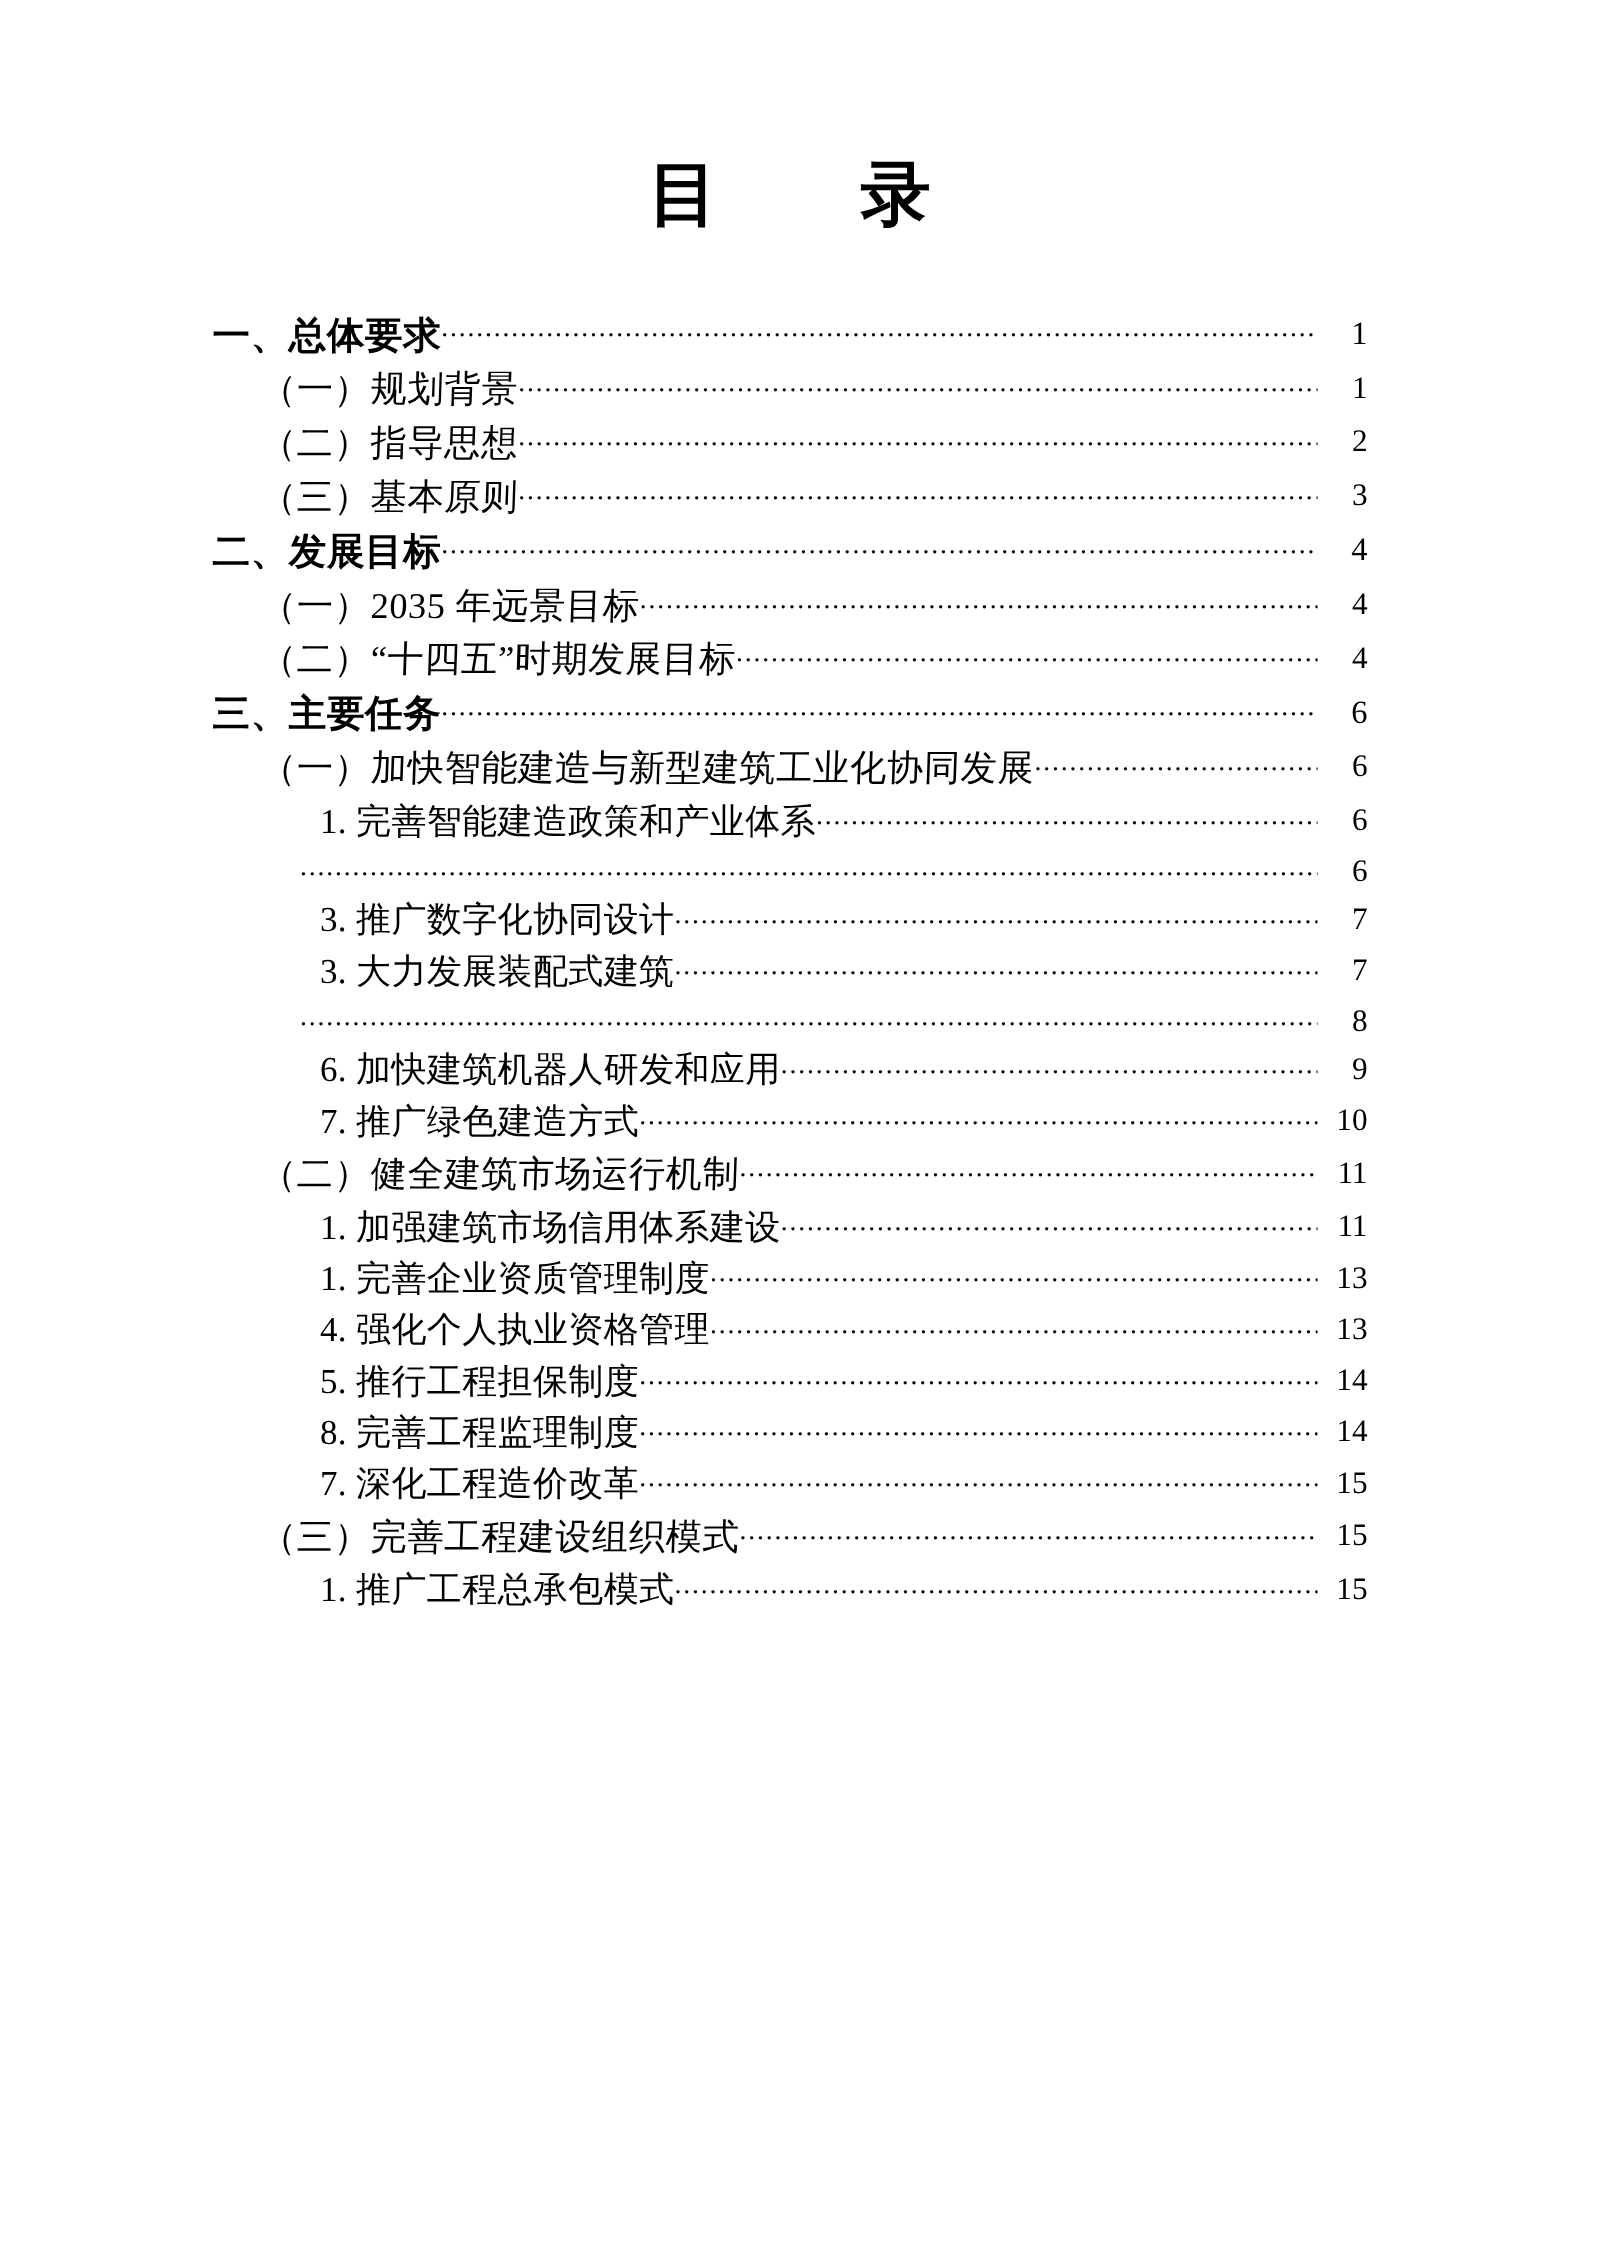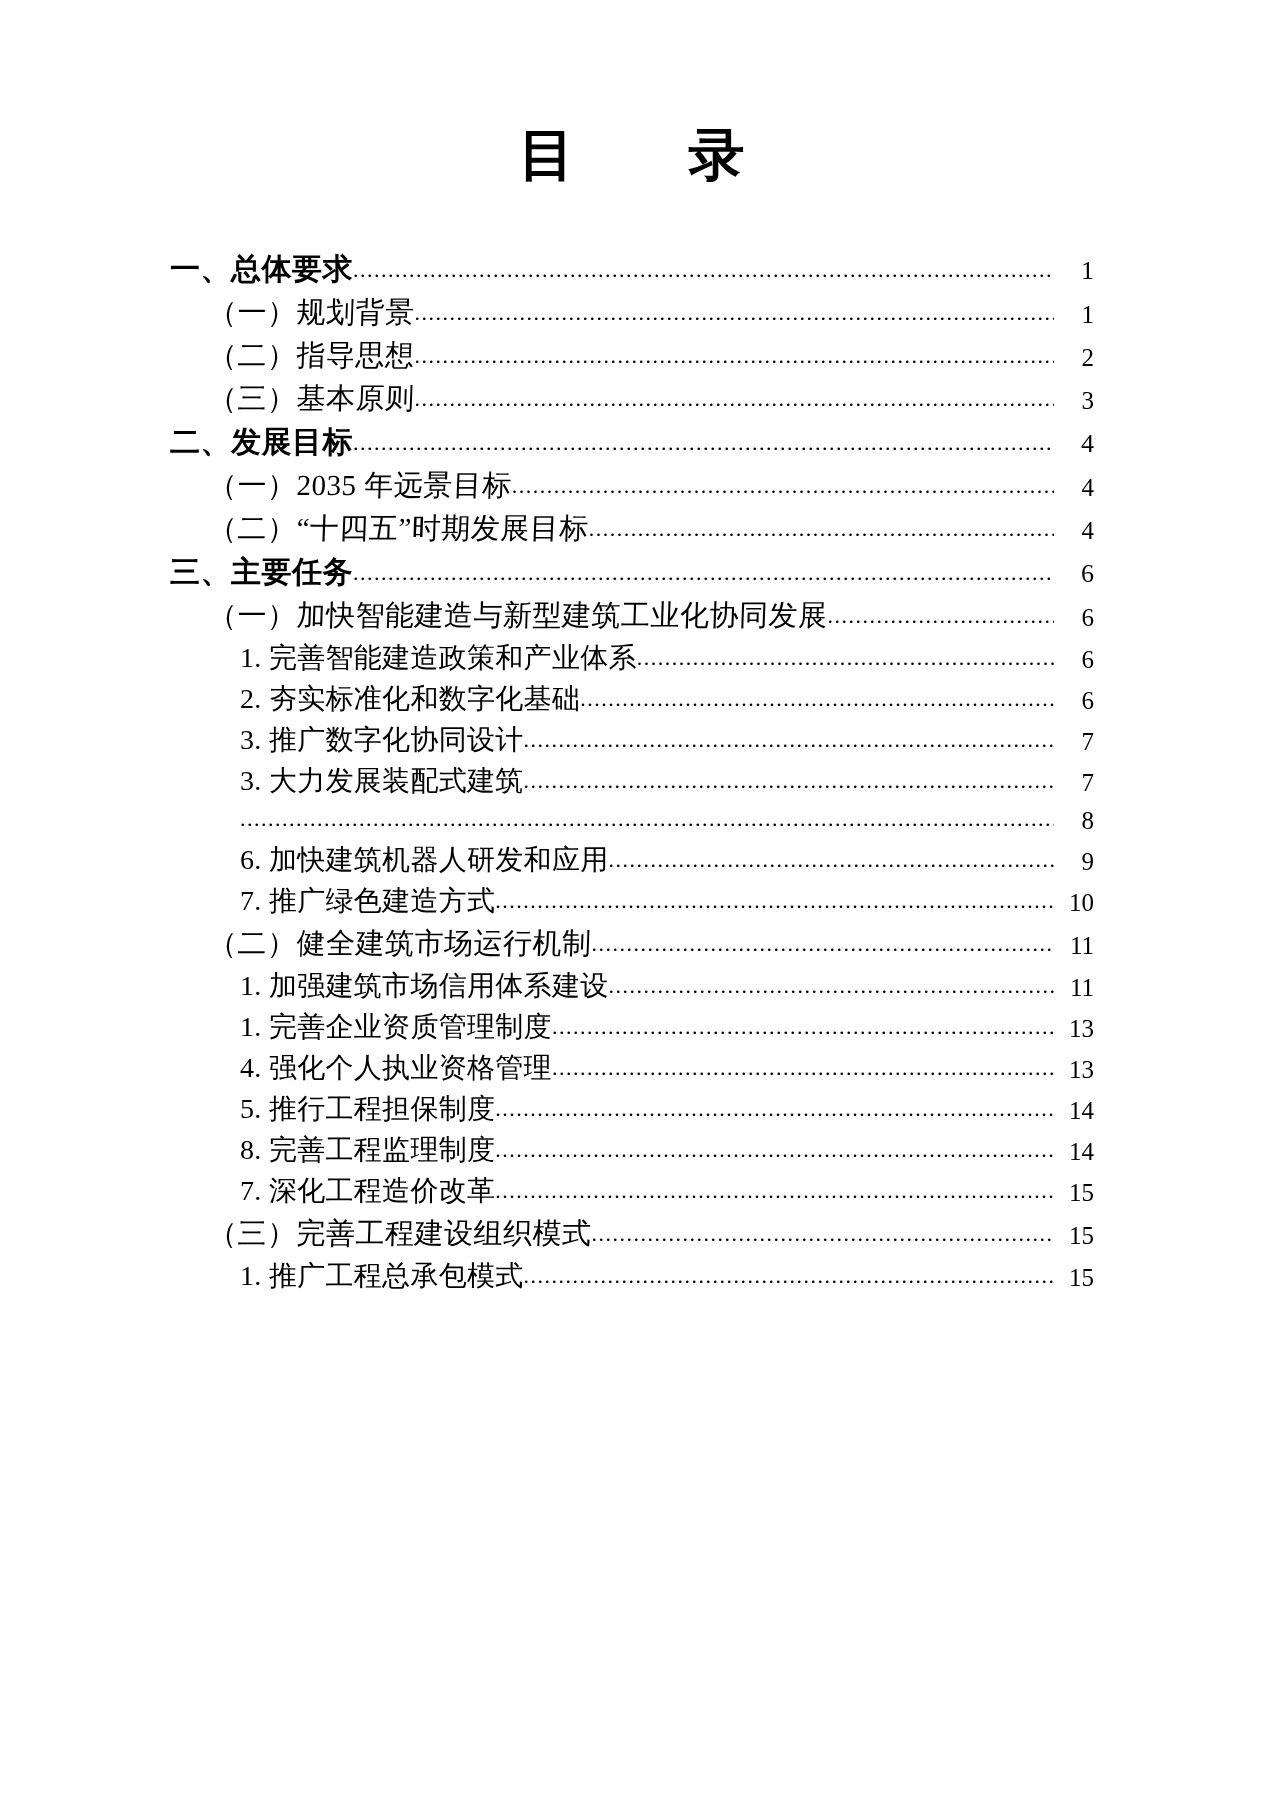--- a/index.html
+++ b/index.html
@@ -43,21 +43,21 @@
   
   .toc-list {
     margin: 0;
     padding: 0;
     list-style: none;
     padding-top: 50px;
   }
 
   .toc-row {
     display: flex;
-    align-items: flex-end;
+    align-items: flex-start;
     width: 1280px;
     box-sizing: border-box;
     padding-right: 186px; 
     line-height: 1.0;
   }
 
   .toc-label {
     white-space: pre;
     flex: 0 0 auto;
   }
@@ -115,20 +115,21 @@
   
   .lvl3 {
     padding-left: 240px;
     margin-top: 13px;
     margin-bottom: 13px;
   }
   .lvl3 .toc-label {
     font-family: "Liberation Serif", "DejaVu Serif", serif;
     font-size: 28px;
     letter-spacing: 0.3px;
+    margin-left: 16px;
   }
   .lvl3 .toc-page { font-size: 25px; }
 
   
   .toc-dots::before {
     content: "......................................................................................................................";
   }
 </style>
 </head>
 <body>
@@ -182,21 +183,20 @@
         <span class="toc-label">（一）加快智能建造与新型建筑工业化协同发展</span>
         <span class="toc-dots"></span>
         <span class="toc-page">6</span>
       </li>
       <li class="toc-row lvl3">
         <span class="toc-label">1. 完善智能建造政策和产业体系</span>
         <span class="toc-dots"></span>
         <span class="toc-page">6</span>
       </li>
       <li class="toc-row lvl3">
-        <span class="toc-label">2. 夯实标准化和数字化基础</span>
         <span class="toc-dots"></span>
         <span class="toc-page">6</span>
       </li>
       <li class="toc-row lvl3">
         <span class="toc-label">3. 推广数字化协同设计</span>
         <span class="toc-dots"></span>
         <span class="toc-page">7</span>
       </li>
       <li class="toc-row lvl3">
         <span class="toc-label">3. 大力发展装配式建筑</span>

